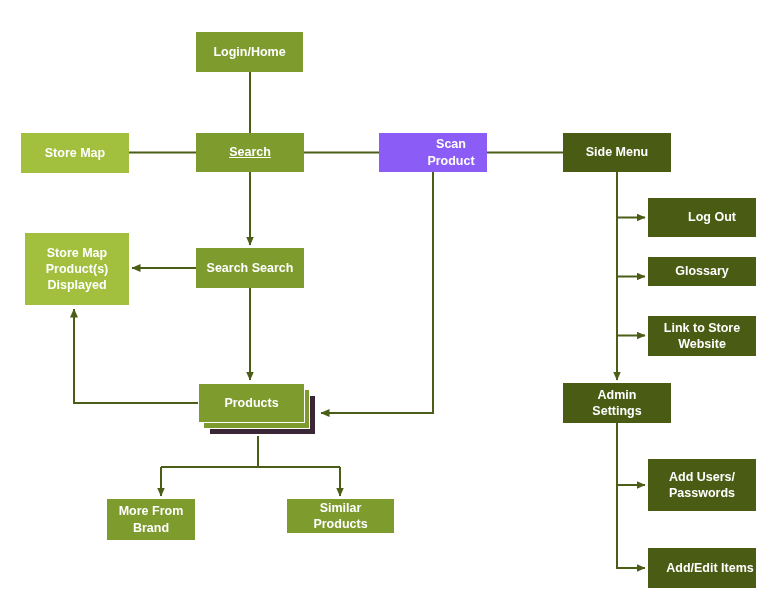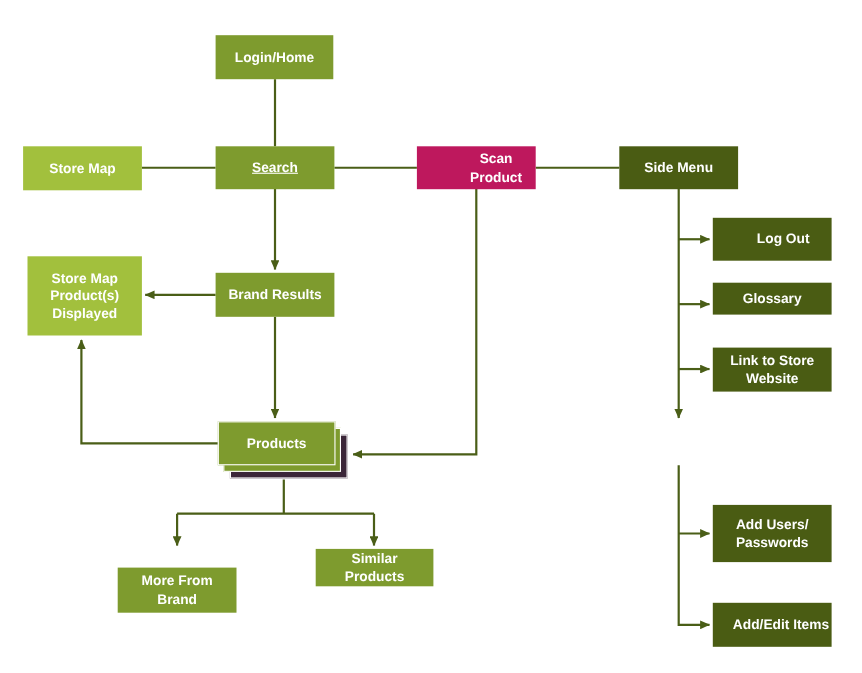--- a/index.html
+++ b/index.html
@@ -11,21 +11,21 @@
   #wires  { position:absolute; left:0; top:0; z-index:1; }
 
   .node {
     position:absolute; z-index:2;
     display:flex; align-items:center; justify-content:center;
     color:#ffffff; font-weight:bold; font-size:12.5px; line-height:1.3;
     text-align:center; white-space:pre-line; box-sizing:border-box;
   }
   .c-light { background:#a2c03d; }
   .c-mid   { background:#7e9b2e; }
-  .c-scan  { background:#be185d;padding-left:36px; }
+  .c-scan  { background:#8b5cf6;padding-left:36px; }
   .c-dark  { background:#4a5c13; }
 
   
   .stack { position:absolute; z-index:2; }
   .stack .layer {
     position:absolute; box-sizing:border-box;
     border:1.5px solid #ffffff;
   }
   .stack .layer-back  { left:11px; top:12px; width:107px; height:40px; background:#3b2638; z-index:0; }
   .stack .layer-mid   { left:5px;  top:6px;  width:107px; height:40px; background:#7e9b2e; z-index:1; }
@@ -77,40 +77,42 @@
   <div class="node c-mid" style="left:196px; top:133px; width:108px; height:39px;text-decoration:underline;">Search</div>
 
   <div class="node c-scan" style="left:379px; top:133px; width:108px; height:39px;">Scan Product</div>
 
   <div class="node c-dark" style="left:563px; top:133px; width:108px; height:39px;">Side Menu</div>
 
   <div class="node c-light" style="left:25px; top:233px; width:104px; height:72px;">Store Map
 Product(s)
 Displayed</div>
 
-  <div class="node c-mid" style="left:196px; top:248px; width:108px; height:40px;">Brand Results</div>
+  <div class="node c-mid" style="left:196px; top:248px; width:108px; height:40px;">Search Search</div>
 
   <div class="stack" style="left:198px; top:383px; width:118px; height:52px;">
     <div class="layer layer-back"></div>
     <div class="layer layer-mid"></div>
     <div class="layer layer-front">Products</div>
   </div>
 
-  <div class="node c-mid" style="left:107px; top:516px; width:108px; height:41px;">More From
+  <div class="node c-mid" style="left:107px; top:499px; width:88px; height:41px;">More From
 Brand</div>
 
   <div class="node c-mid" style="left:287px; top:499px; width:107px; height:34px;">Similar
 Products</div>
 
   <div class="node c-dark" style="left:648px; top:198px; width:108px; height:39px;padding-left:20px;">Log Out</div>
 
   <div class="node c-dark" style="left:648px; top:257px; width:108px; height:29px;">Glossary</div>
 
   <div class="node c-dark" style="left:648px; top:316px; width:108px; height:40px;">Link to Store
 Website</div>
 
+  <div class="node c-dark" style="left:563px; top:383px; width:108px; height:40px;">Admin
+Settings</div>
 
   <div class="node c-dark" style="left:648px; top:459px; width:108px; height:52px;">Add Users/
 Passwords</div>
 
   <div class="node c-dark" style="left:648px; top:548px; width:108px; height:40px;padding-left:16px;">Add/Edit Items</div>
 
 </div>
 
 </body></html>

